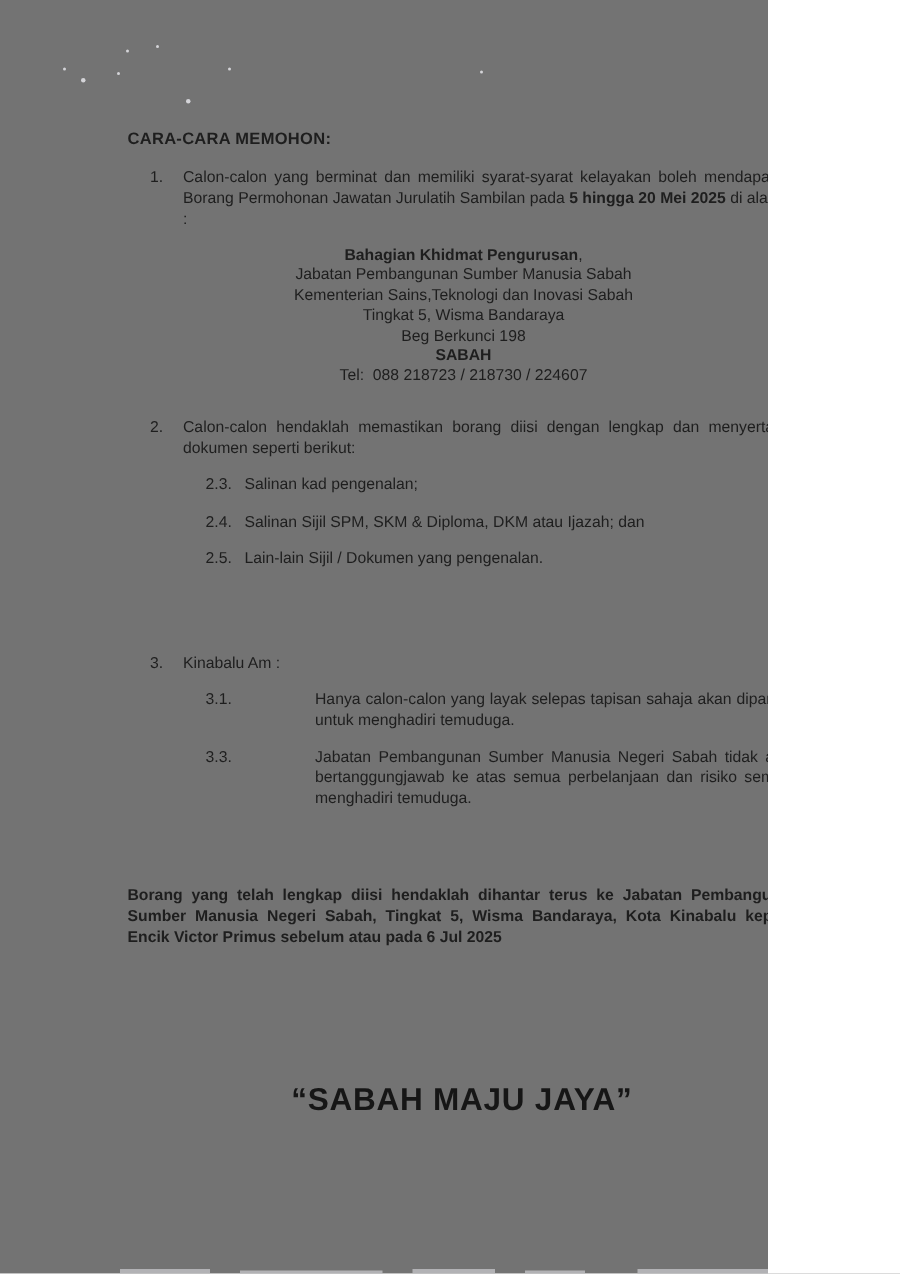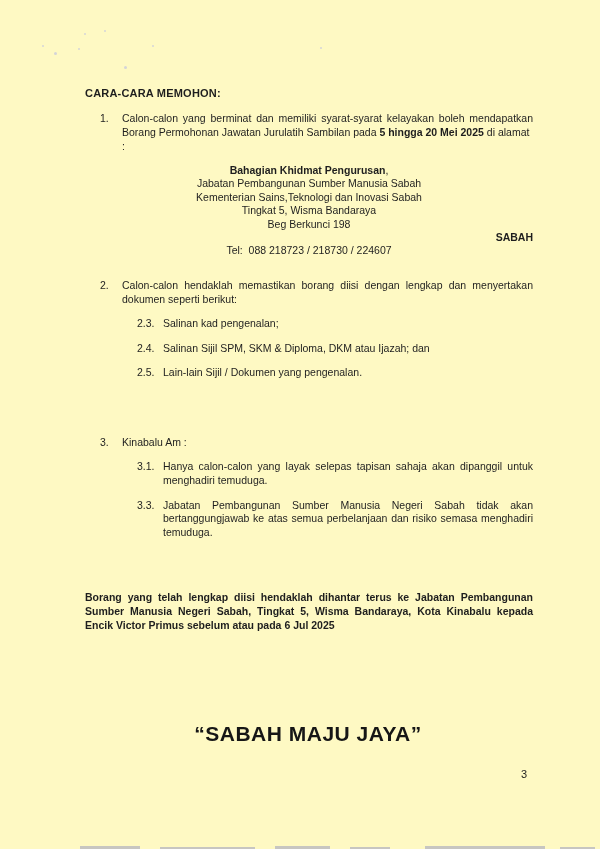--- a/index.html
+++ b/index.html
@@ -1,39 +1,39 @@
 <!DOCTYPE html>
 <html><head>
 <meta charset="utf-8">
 <style>
   html, body { margin:0; padding:0; background:#ffffff; }
   .page {
-    position:relative; width:600px; height:849px; background:#fef9c3;
+    position:relative; width:512px; height:849px; background:#737373;
     font-family:"Liberation Sans", sans-serif; font-size:10.5px;
     line-height:13.8px; color:#1e1e1e; overflow:hidden;
   }
   .abs { position:absolute; }
   .heading { left:85px; top:87px; font-weight:bold; font-size:11px; letter-spacing:.2px; }
   .just { text-align:justify; }
   .li-row { display:flex; }
   .li-num { flex:0 0 22px; }
   .li-body { width:411px; }
   .sub-num { flex:0 0 26px; }
   .sub-body { width:370px; }
   .item1 { left:100px; top:112px; width:433px; }
   .colon-line { margin-top:0; }
   .address { left:85px; top:164px; width:448px; text-align:center; line-height:13.4px; }
-  .b { font-weight:bold;text-align:right; }
+  .b { font-weight:bold; }
   .pre { white-space:pre-wrap; }
   .item2 { left:100px; top:279px; width:433px; }
   .sublist2 { left:137px; top:317px; width:396px; }
   .sublist2 .li-row { margin-bottom:10.8px; }
   .item3 { left:100px; top:436px; width:433px; }
   .sublist3 { left:137px; top:460px; width:396px; }
-  .sublist3 .li-row { margin-bottom:11px; }
+  .sublist3 .li-row { margin-bottom:11px;gap:47px; }
   .closing { left:85px; top:591px; width:448px; font-weight:bold; text-align:justify; }
   .motto { left:0; top:727px; width:616px; text-align:center; font-weight:bold; font-size:21px; letter-spacing:.5px; color:#161616; }
   .page-number { left:521px; top:768px; font-size:11px; }
   
   .speck { position:absolute; background:#d4d4d8; border-radius:50%; }
   .strip { position:absolute; background:#bdbdc1; opacity:.85; }
 </style>
 </head>
 <body>
 

